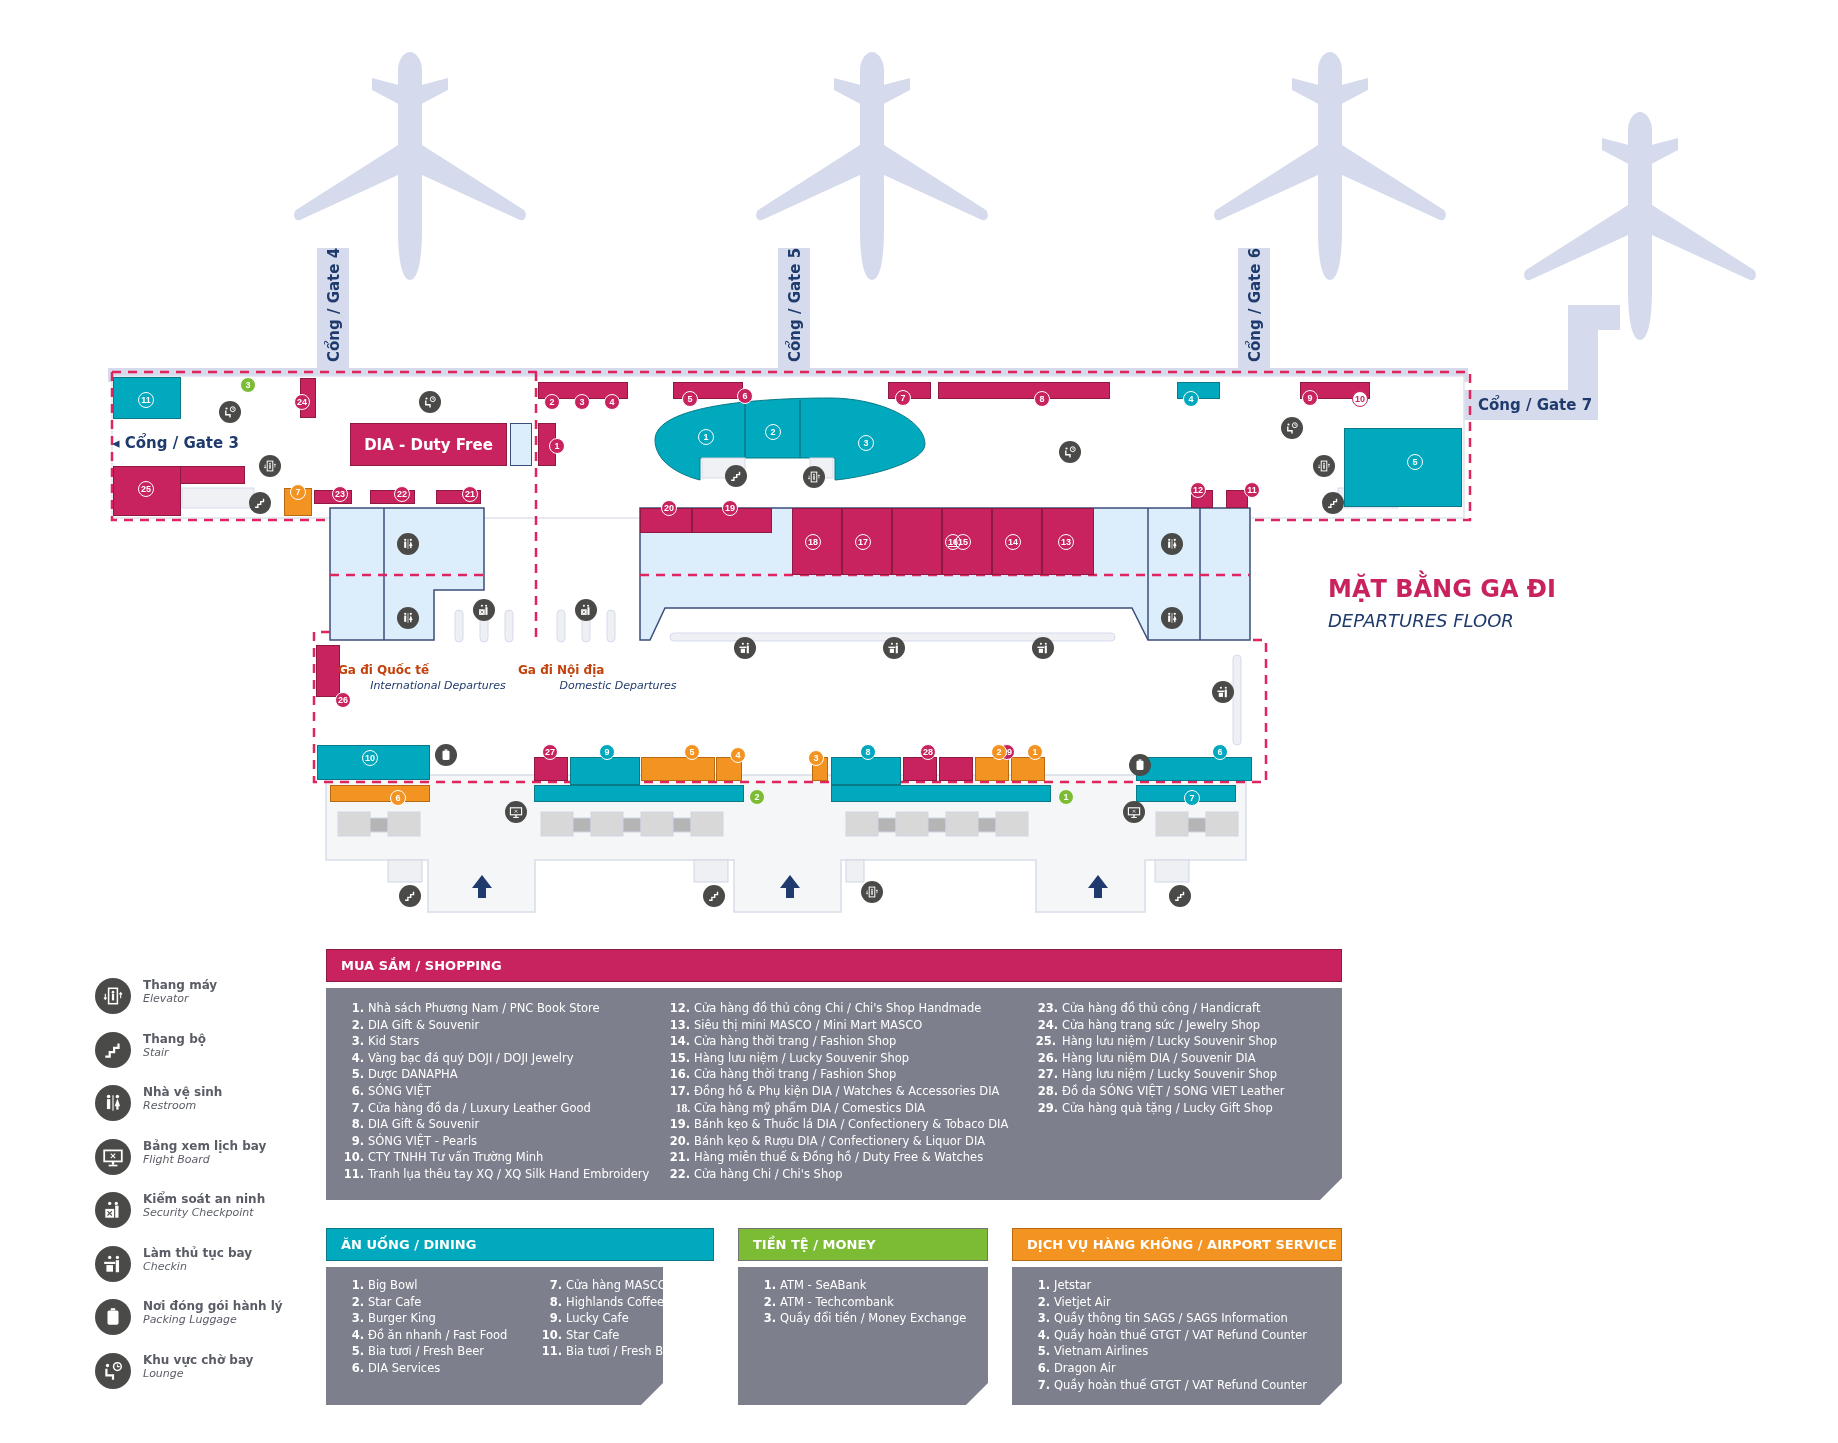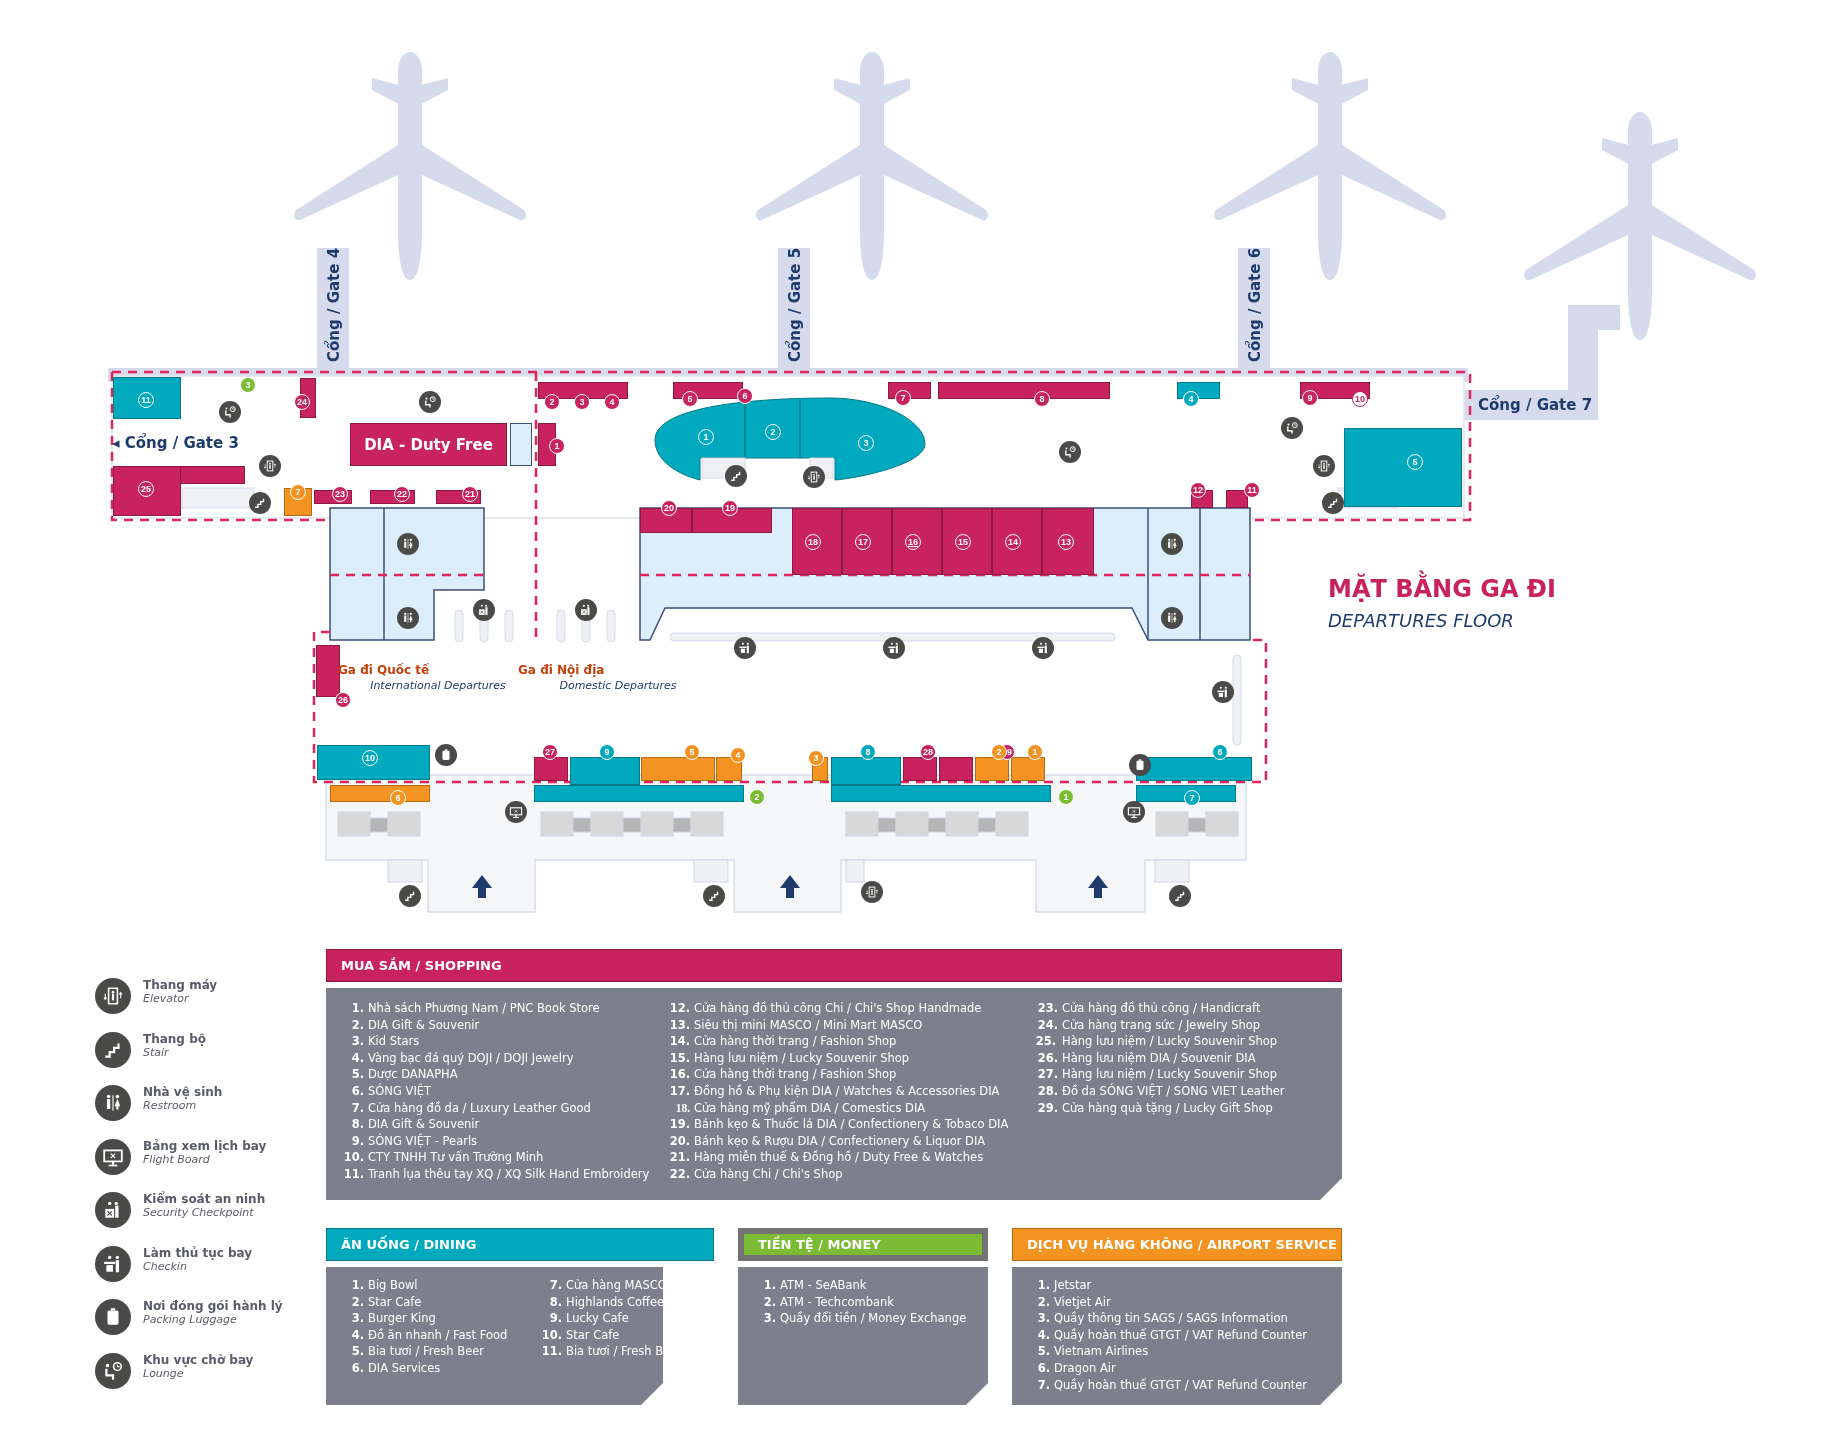--- a/index.html
+++ b/index.html
@@ -226,21 +226,21 @@
       <div class="mk ring" style="left: 1415px; top: 462px;">5</div>
       <div class="mk ring" style="left: 706px; top: 437px;">1</div>
       <div class="mk ring" style="left: 773px; top: 432px;">2</div>
       <div class="mk ring" style="left: 866px; top: 443px;">3</div>
       <div class="mk mag" style="left: 1198px; top: 490px;">12</div>
       <div class="mk mag" style="left: 1252px; top: 490px;">11</div>
       <div class="mk mag" style="left: 669px; top: 508px;">20</div>
       <div class="mk mag" style="left: 730px; top: 508px;">19</div>
       <div class="mk ring" style="left: 813px; top: 542px;">18</div>
       <div class="mk ring" style="left: 863px; top: 542px;">17</div>
-      <div class="mk ring" style="left: 913px; top: 542px; text-decoration: underline;">16</div>
+      <div class="mk ring" style="left: 953px; top: 542px; text-decoration: underline;">16</div>
       <div class="mk ring" style="left: 963px; top: 542px;">15</div>
       <div class="mk ring" style="left: 1013px; top: 542px;">14</div>
       <div class="mk ring" style="left: 1066px; top: 542px;">13</div>
       <div class="mk mag" style="left: 343px; top: 700px;">26</div>
       <div class="mk ring" style="left: 370px; top: 758px;">10</div>
       <div class="mk mag" style="left: 550px; top: 752px;">27</div>
       <div class="mk cy" style="left: 607px; top: 752px;">9</div>
       <div class="mk or" style="left: 692px; top: 752px;">5</div>
       <div class="mk or" style="left: 738px; top: 755px;">4</div>
       <div class="mk or" style="left: 816px; top: 758px;">3</div>
@@ -640,21 +640,21 @@
     </div>
   <div class="col" id="din-c2" style="left:212px;top:10px;">
       <div class="row"><span class="n" style="width: 24px;">7.</span><span>Cửa hàng MASCO</span></div>
       <div class="row"><span class="n" style="width: 24px;">8.</span><span>Highlands Coffee</span></div>
       <div class="row"><span class="n" style="width: 24px;">9.</span><span>Lucky Cafe</span></div>
       <div class="row"><span class="n" style="width: 24px;">10.</span><span>Star Cafe</span></div>
       <div class="row"><span class="n" style="width: 24px;">11.</span><span>Bia tươi / Fresh Beer</span></div>
     </div>
 </div>
 
-<div class="panel-h" style="left:738px;top:1228px;width:250px;height:33px;background:#7cbb34;border:6px solid #737373;">TIỀN TỆ / MONEY</div>
+<div class="panel-h" style="left:738px;top:1228px;width:250px;height:33px;background:#7cbb34;border:1px solid #737373;">TIỀN TỆ / MONEY</div>
 <div class="panel-b" style="left:738px;top:1267px;width:250px;height:138px;">
   <div class="col" id="mon-c1" style="left:14px;top:10px;">
       <div class="row"><span class="n" style="width: 24px;">1.</span><span>ATM - SeABank</span></div>
       <div class="row"><span class="n" style="width: 24px;">2.</span><span>ATM - Techcombank</span></div>
       <div class="row"><span class="n" style="width: 24px;">3.</span><span>Quầy đổi tiền / Money Exchange</span></div>
     </div>
 </div>
 
 <div class="panel-h" style="left:1012px;top:1228px;width:330px;height:33px;background:#f39321;border:1px solid #b86a12;">DỊCH VỤ HÀNG KHÔNG / AIRPORT SERVICE</div>
 <div class="panel-b" style="left:1012px;top:1267px;width:330px;height:138px;">

